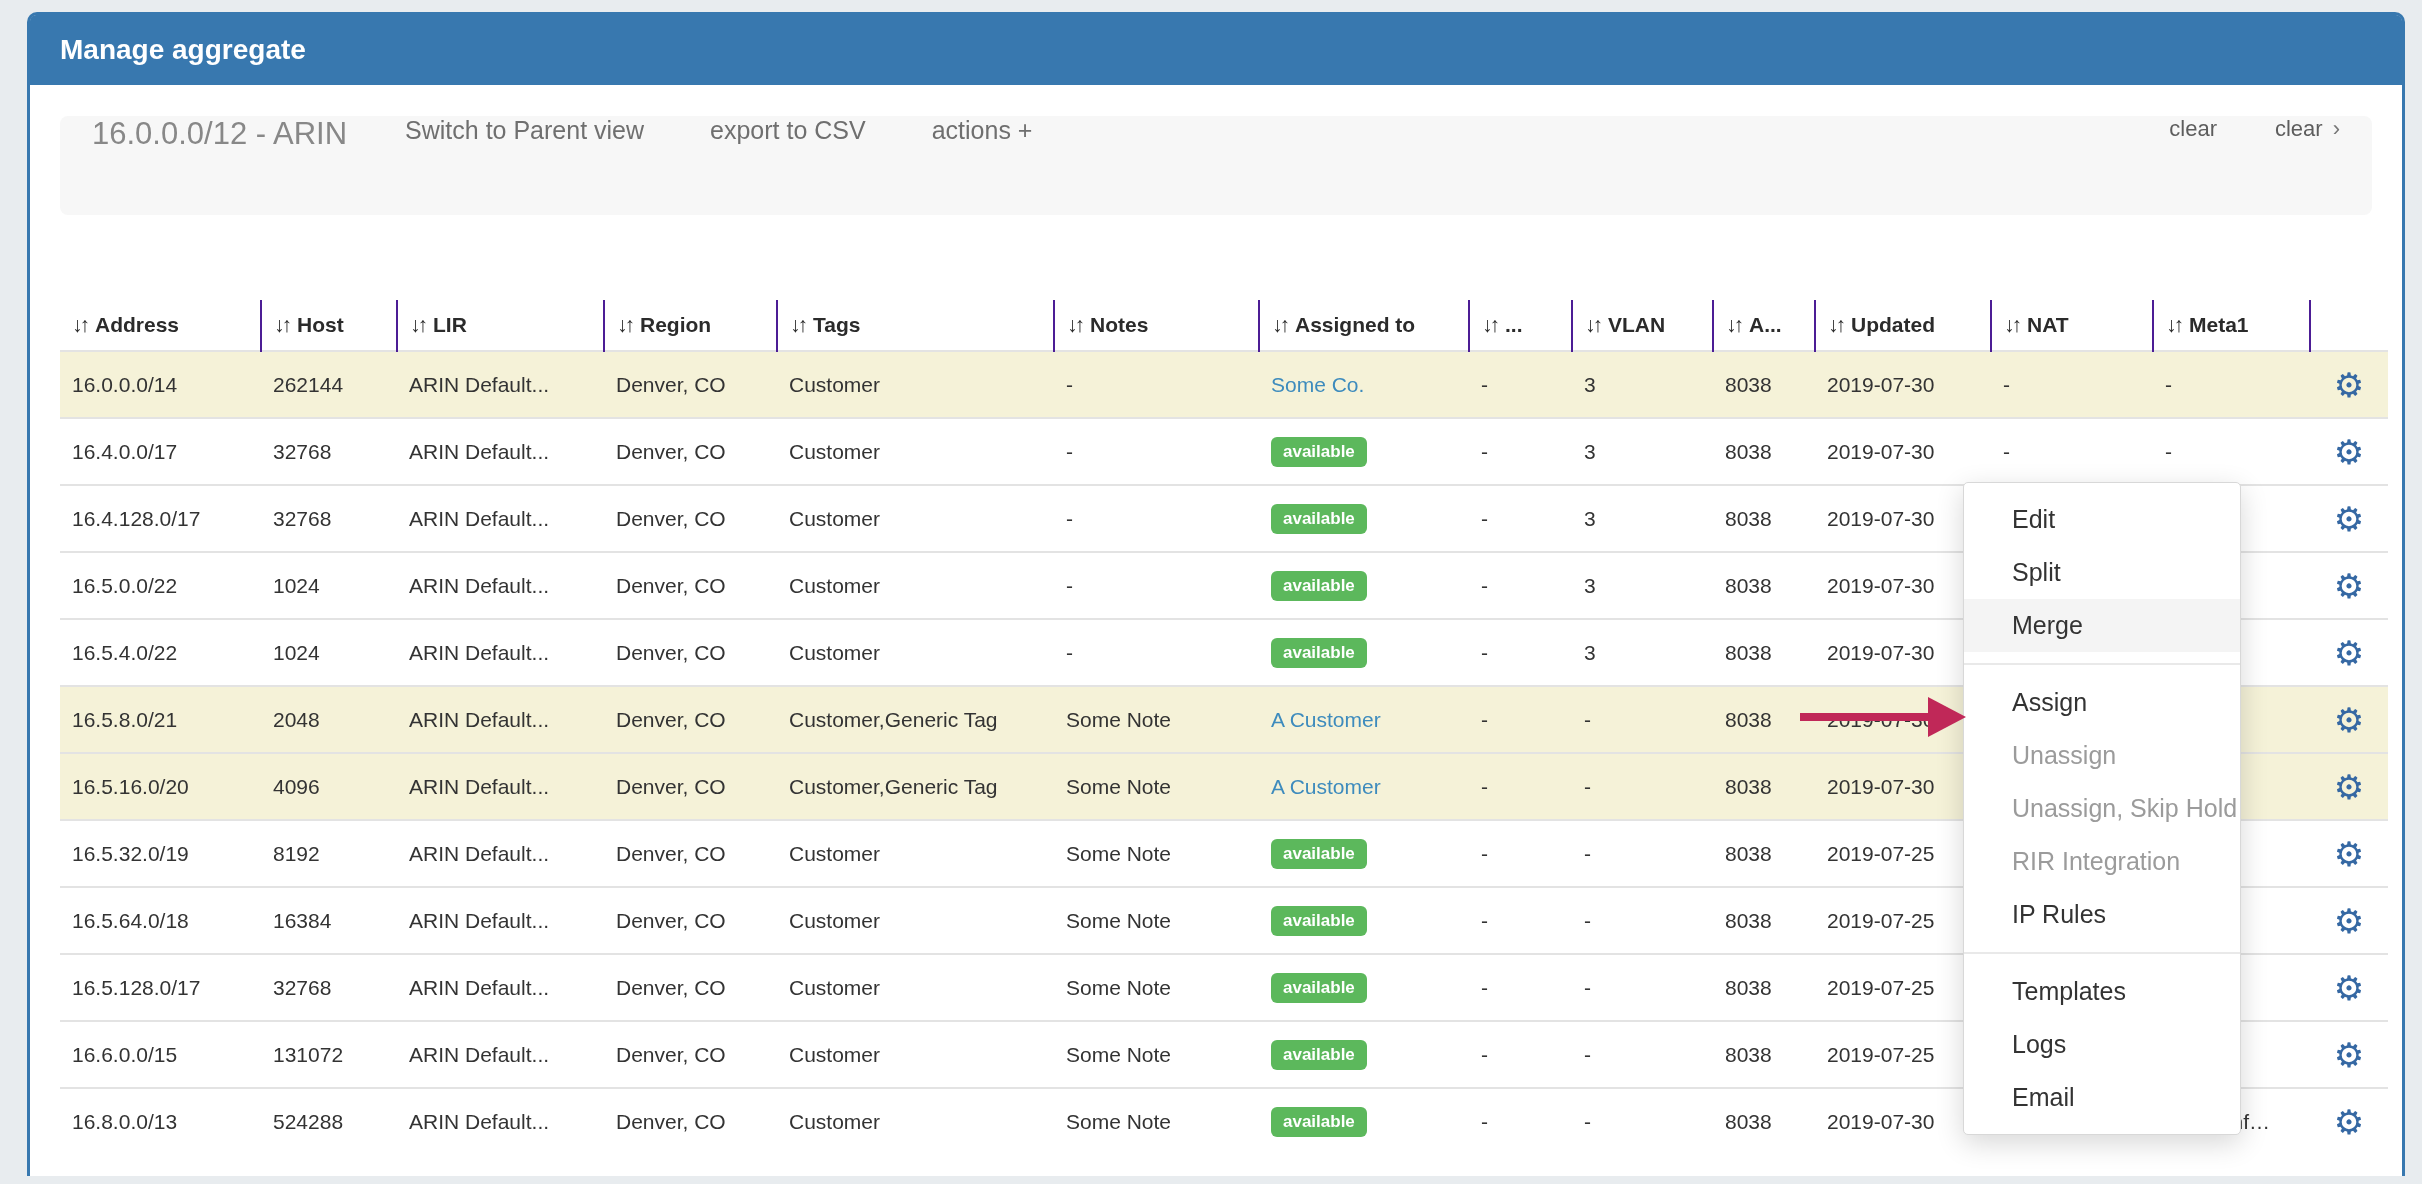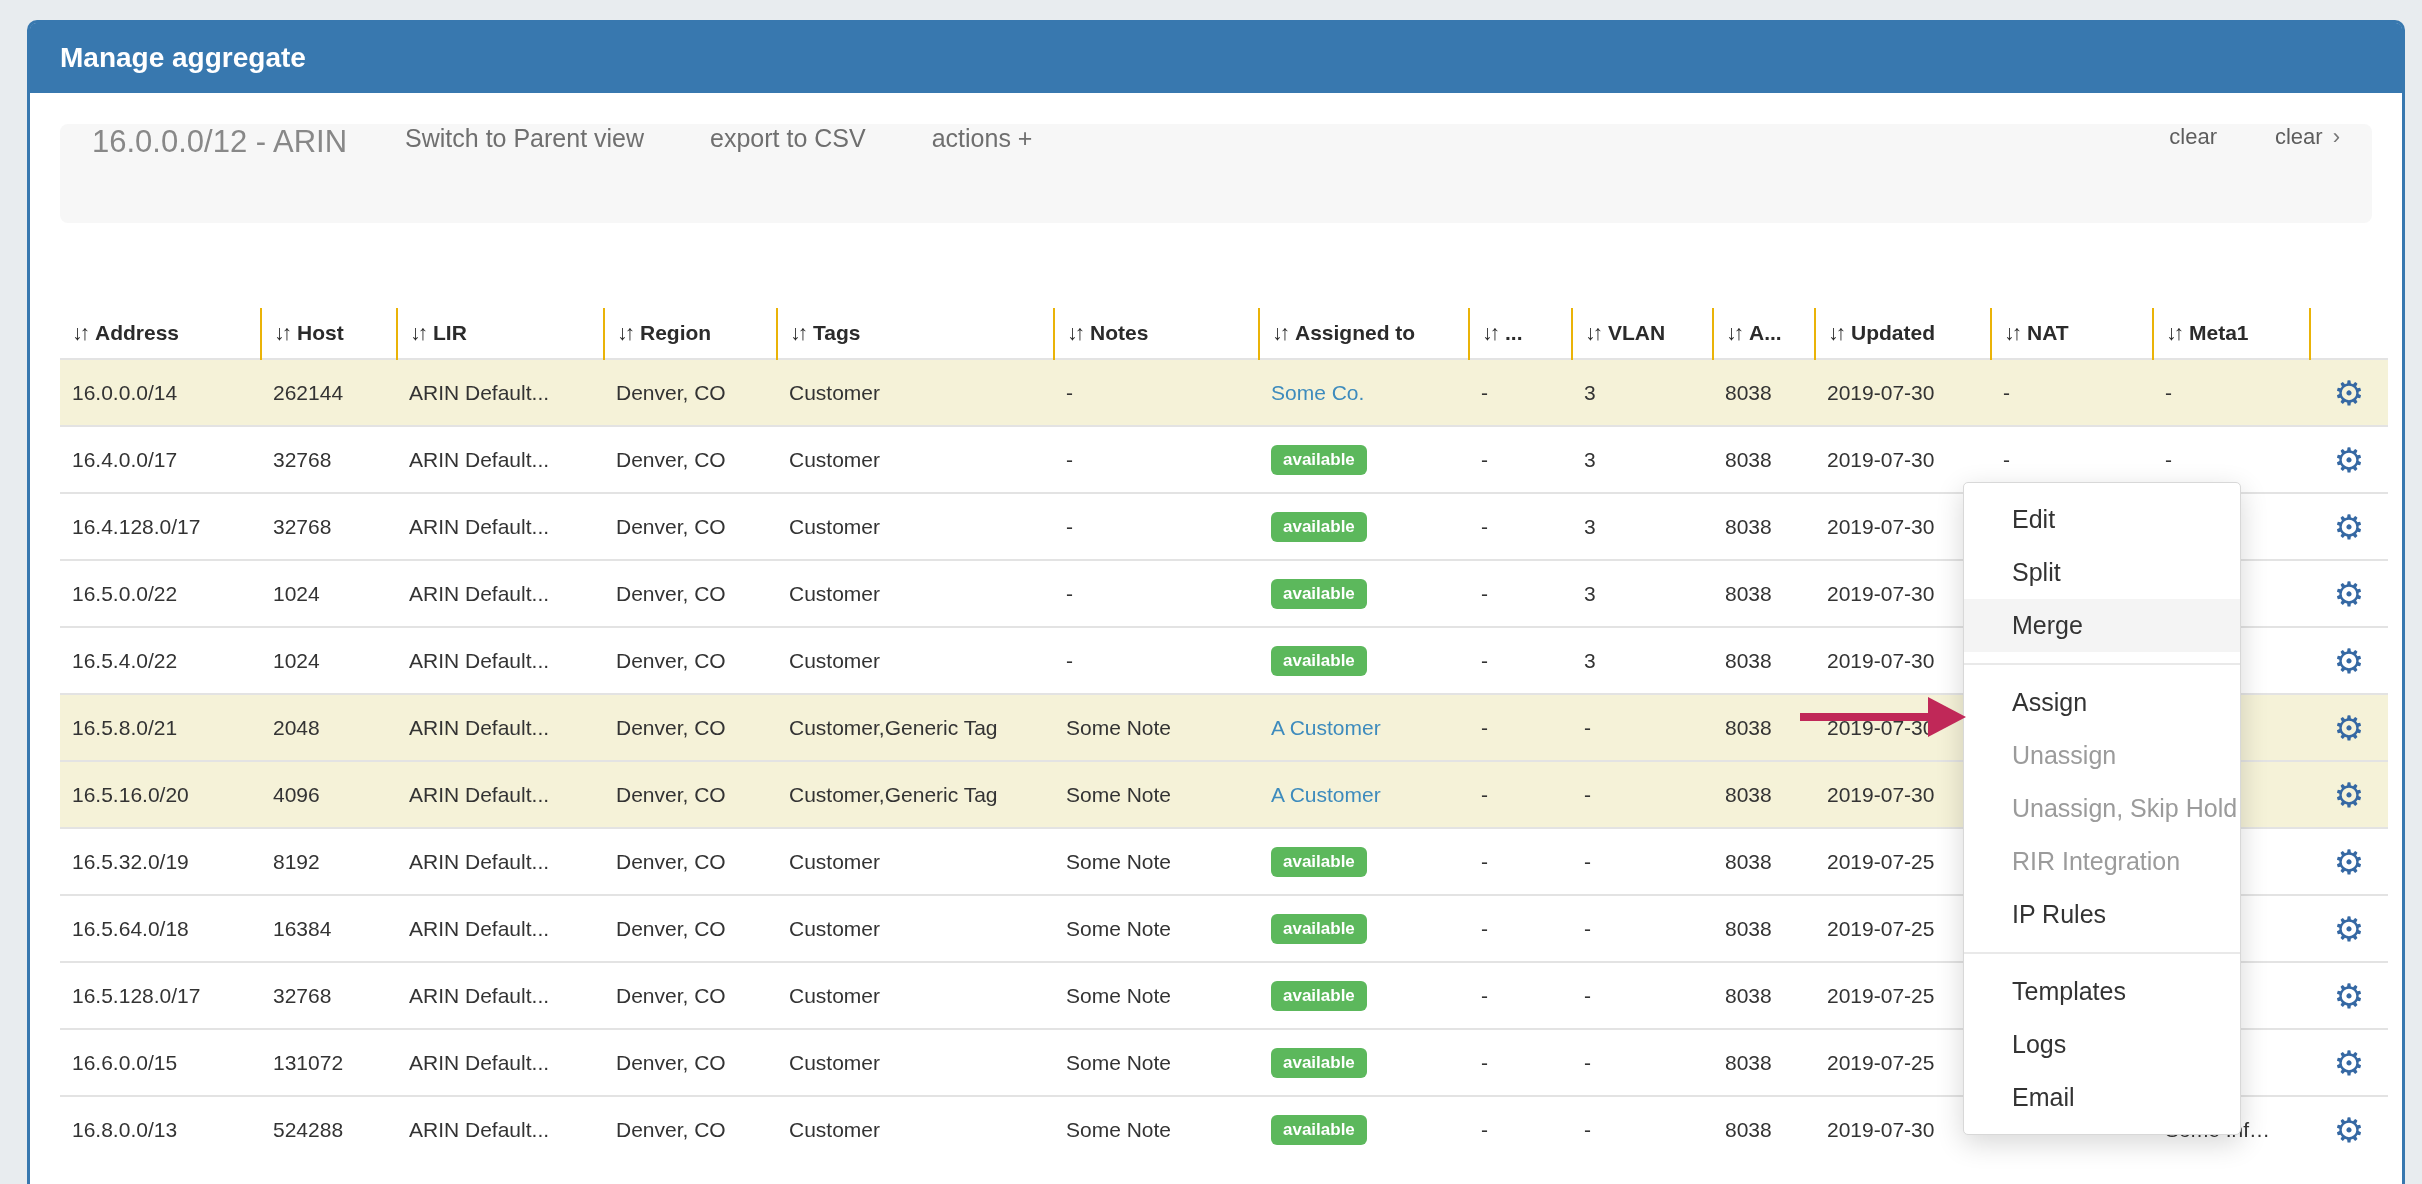--- a/index.html
+++ b/index.html
@@ -5,21 +5,21 @@
   * { margin: 0; padding: 0; box-sizing: border-box; }
   html, body { width: 2422px; height: 1184px; overflow: hidden; }
   body {
     font-family: "Liberation Sans", sans-serif;
     background: #e8ecef;
     color: #333;
     position: relative;
   }
   .panel {
     position: absolute;
-    left: 27px; top: 20px;
+    left: 27px; top: 12px;
     width: 2378px; height: 1164px;
     background: #fff;
     border: 3px solid #3878af;
     border-bottom: none;
     border-radius: 10px 10px 0 0;
   }
   .panel-heading {
     height: 70px;
     background: #3878af;
     border-radius: 6px 6px 0 0;
@@ -72,21 +72,21 @@
   
   .table-wrap { margin: 85px 30px 0 30px; }
   table { border-collapse: collapse; table-layout: fixed; width: 2328px; }
   th, td {
     text-align: left;
     font-size: 21px;
     padding: 0 0 0 12px;
     overflow: hidden;
     white-space: nowrap;
   }
-  thead th { height: 51px; font-weight: bold; color: #2b2b2b; border-right: 2px solid #eab308; }
+  thead th { height: 51px; font-weight: bold; color: #2b2b2b; border-right: 2px solid #4c1d95; }
   thead th.no-sep { border-right: none; }
   .sort-ic { letter-spacing: -3px; margin-right: 8px; font-weight: bold; }
   tbody tr { height: 67px; border-top: 2px solid #e3e3e3; background: #fff; }
   tbody tr.hl { background: #f5f2d8; }
   td a.cell-link { color: #3d8bbd; text-decoration: none; cursor: pointer; margin-top: 44px; }
   .badge-available {
     display: inline-block;
     background: #5cb85c;
     color: #fff;
     font-size: 17px;

